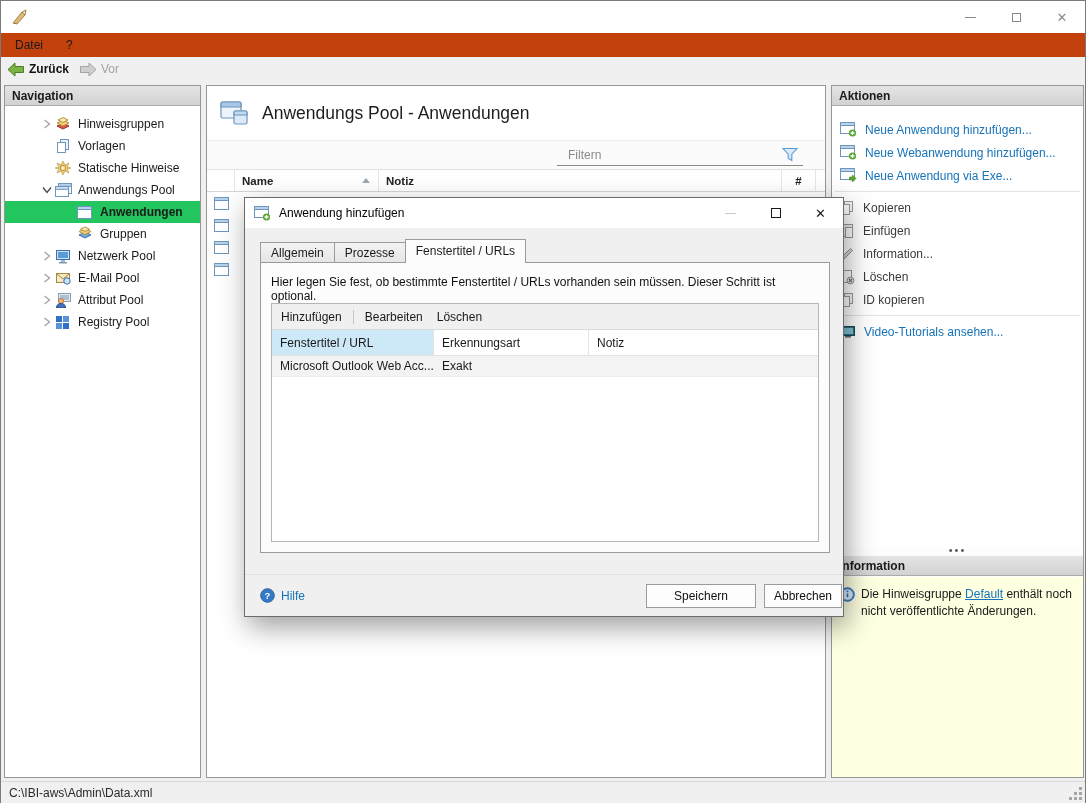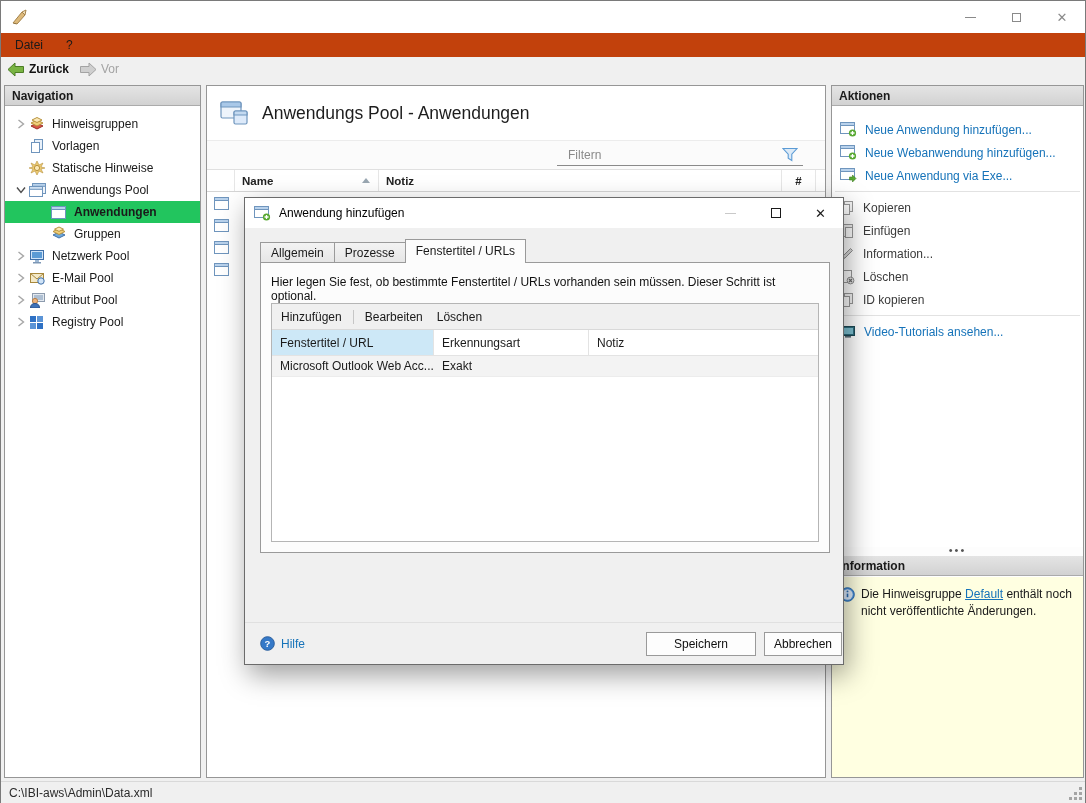--- a/index.html
+++ b/index.html
@@ -23,21 +23,21 @@
   .tool.back b { font-weight:bold; color:#111; }
   .tool.fwd { color:#a3a3a3; }
 
   
   .workspace { position:absolute; left:0; top:80px; width:100%; height:700px; background:#f0f0f0; }
   .panel { position:absolute; top:4px; bottom:3px; background:#fff; border:1px solid #969696; }
   .panel-header { height:20px; background:linear-gradient(#e4e4e4,#d2d2d2); border-bottom:1px solid #ababab; font-weight:bold; padding:3px 0 0 7px; font-size:12px; }
 
   #nav-panel { left:3px; width:197px; }
   .tree { padding-top:7px; }
-  .tree-item { height:22px; display:flex; align-items:center; position:relative; }
+  .tree-item { height:22px; display:flex; align-items:center; position:relative;padding-left:26px; }
   .tree-item .chev { width:16px; height:16px; margin-left:8px; flex:0 0 16px; display:flex; align-items:center; justify-content:center; }
   .tree-item.lvl1 .chev { margin-left:30px; }
   .tree-item .ticon { width:17px; margin-right:6px; display:flex; align-items:center; }
   .tree-item.selected { background:#22c55e; }
   .tree-item.selected .tlabel { font-weight:bold; }
 
   #main-panel { left:205px; width:620px; }
   .main-header { height:54px; display:flex; align-items:center; padding-left:13px; }
   .main-header .big-ic { margin-right:14px; }
   .main-title { font-size:17.5px; color:#1d1d1d; }
@@ -66,21 +66,21 @@
   .splitter .dots { position:absolute; left:50%; top:-3px; transform:translateX(-50%); color:#555; font-size:11px; letter-spacing:2px; }
   .info-body { background:#ffffe1; position:absolute; left:0; right:0; bottom:0; top:491px; padding:9px 8px 0 8px; display:flex; gap:6px; }
   .info-text { line-height:1.45; }
   .info-text a { color:#1673b9; }
 
   
   .statusbar { position:absolute; left:0; top:780px; width:100%; height:22px; background:#f0f0f0; border-top:1px solid #d9d9d9; display:flex; align-items:center; padding-left:8px; color:#2b2b2b; }
   .grip { position:absolute; right:3px; bottom:3px; width:3px; height:3px; background:#a5a5a5; box-shadow:-5px 0 #a5a5a5, 0 -5px #a5a5a5, -10px 0 #a5a5a5, -5px -5px #a5a5a5, 0 -10px #a5a5a5; }
 
   
-  #dialog { position:absolute; left:243px; top:196px; width:600px; height:468px; background:#f0f0f0; border:1px solid #6b6b6b; box-shadow:4px 10px 26px rgba(0,0,0,.38); z-index:10; }
+  #dialog { position:absolute; left:243px; top:196px; width:600px; height:420px; background:#f0f0f0; border:1px solid #6b6b6b; box-shadow:4px 10px 26px rgba(0,0,0,.38); z-index:10; }
   .dlg-titlebar { height:30px; background:#fff; display:flex; align-items:center; padding-left:9px; }
   .dlg-titlebar .dtitle { margin-left:8px; color:#000; }
   .dlg-controls { position:absolute; right:0; top:0; height:30px; display:flex; }
   .dwc { width:45px; height:30px; display:flex; align-items:center; justify-content:center; color:#1a1a1a; font-size:13px; }
   .dwc .dash { width:11px; border-top:1px solid #c9c9c9; }
   .dwc .sq { width:10px; height:10px; border:1.5px solid #1a1a1a; }
   .tabs { position:absolute; left:15px; top:41px; display:flex; align-items:flex-end; height:24px; z-index:3; }
   .tab { height:21px; padding:3px 10px 0 10px; background:linear-gradient(#f3f3f3,#e6e6e6); border:1px solid #9a9a9a; border-right:none; color:#1a1a1a; }
   .tab:last-child { border-right:1px solid #9a9a9a; }
   .tab.active { height:24px; background:#fcfcfc; border:1px solid #9a9a9a; border-bottom:none; padding-top:4px; position:relative; z-index:4; }

